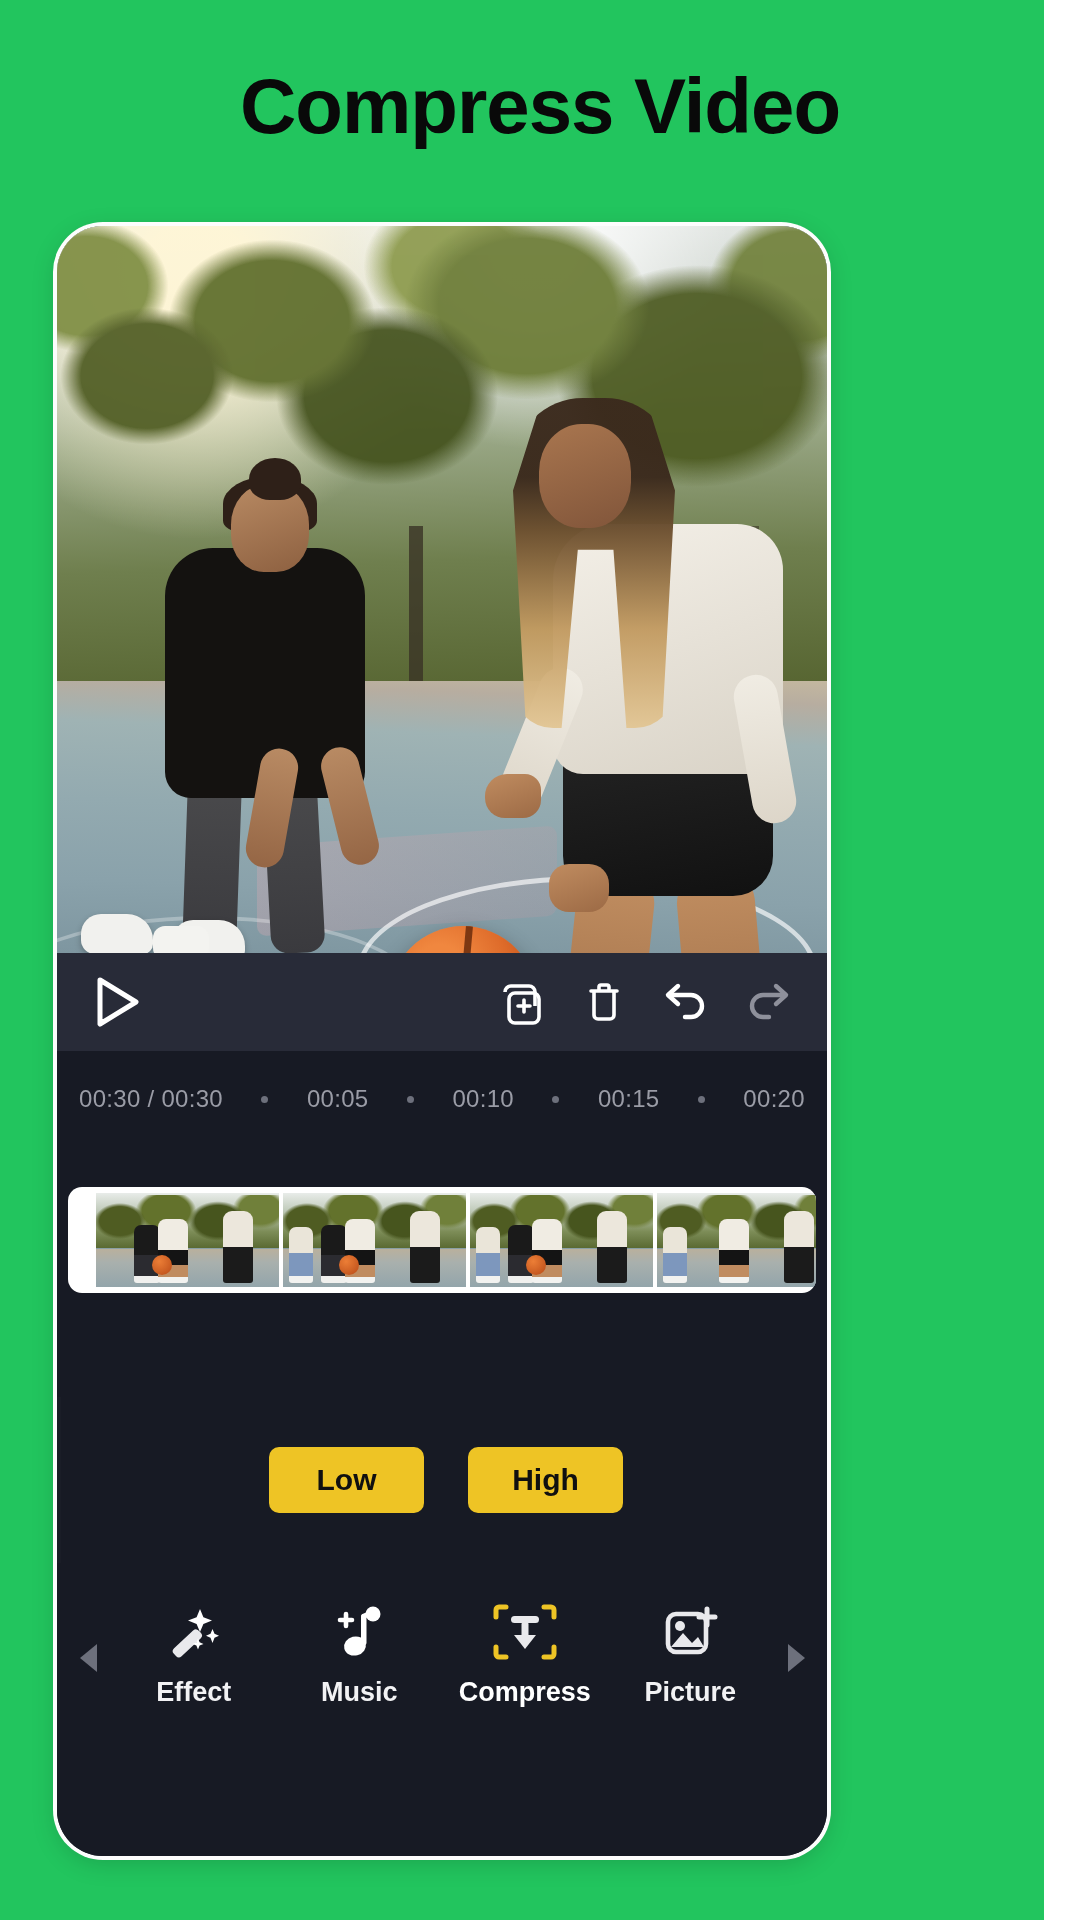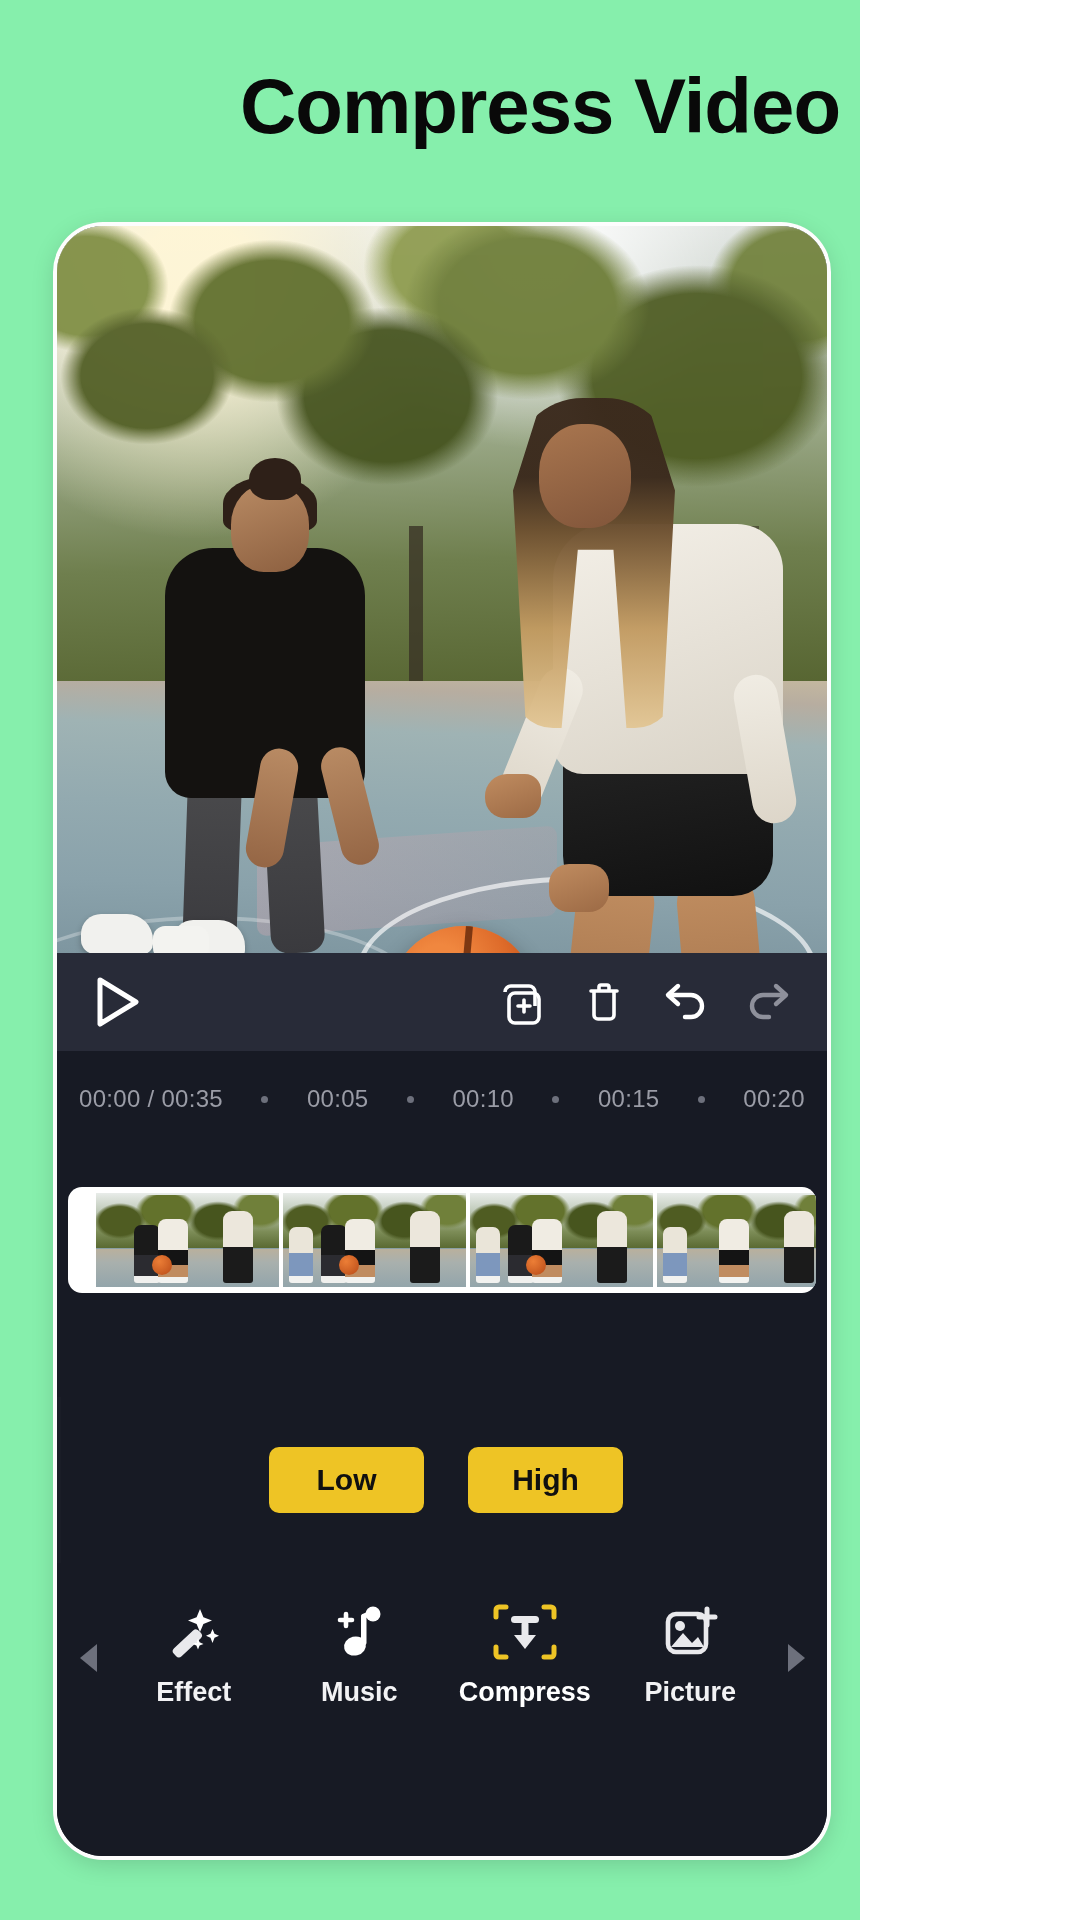--- a/index.html
+++ b/index.html
@@ -5,22 +5,22 @@
   * { box-sizing: border-box; margin: 0; padding: 0; }
   html, body {
     width: 1080px; height: 1920px;
     background: #ffffff;
     font-family: "Liberation Sans", sans-serif;
     overflow: hidden;
   }
 
   .page {
     position: relative;
-    width: 860px; height: 1920px;
-    background: #86efac;
+    width: 1044px; height: 1920px;
+    background: #22c55e;
   }
 
   
   .title {
     position: absolute;
     top: 66px; left: 0; width: 1080px;
     text-align: center;
     font-size: 78px;
     font-weight: bold;
     letter-spacing: -1px;
@@ -367,21 +367,21 @@
           <svg width="48" height="42" viewBox="0 0 48 42" fill="none">
             <path d="M40 14 h-22 a11 11 0 0 0 0 22 h6" stroke="#8e909b" stroke-width="4.4" fill="none" stroke-linecap="round"></path>
             <path d="M31 5 L41 14 L31 23" stroke="#8e909b" stroke-width="4.4" fill="none" stroke-linecap="round" stroke-linejoin="round"></path>
           </svg>
         </span>
       </div>
     </div>
 
     <div class="ruler">
       <div class="ruler-inner">
-        <span class="tick-label">00:00 / 00:35</span>
+        <span class="tick-label">00:30 / 00:30</span>
         <span class="tick-dot"></span>
         <span class="tick-label">00:05</span>
         <span class="tick-dot"></span>
         <span class="tick-label">00:10</span>
         <span class="tick-dot"></span>
         <span class="tick-label">00:15</span>
         <span class="tick-dot"></span>
         <span class="tick-label">00:20</span>
       </div>
     </div>

